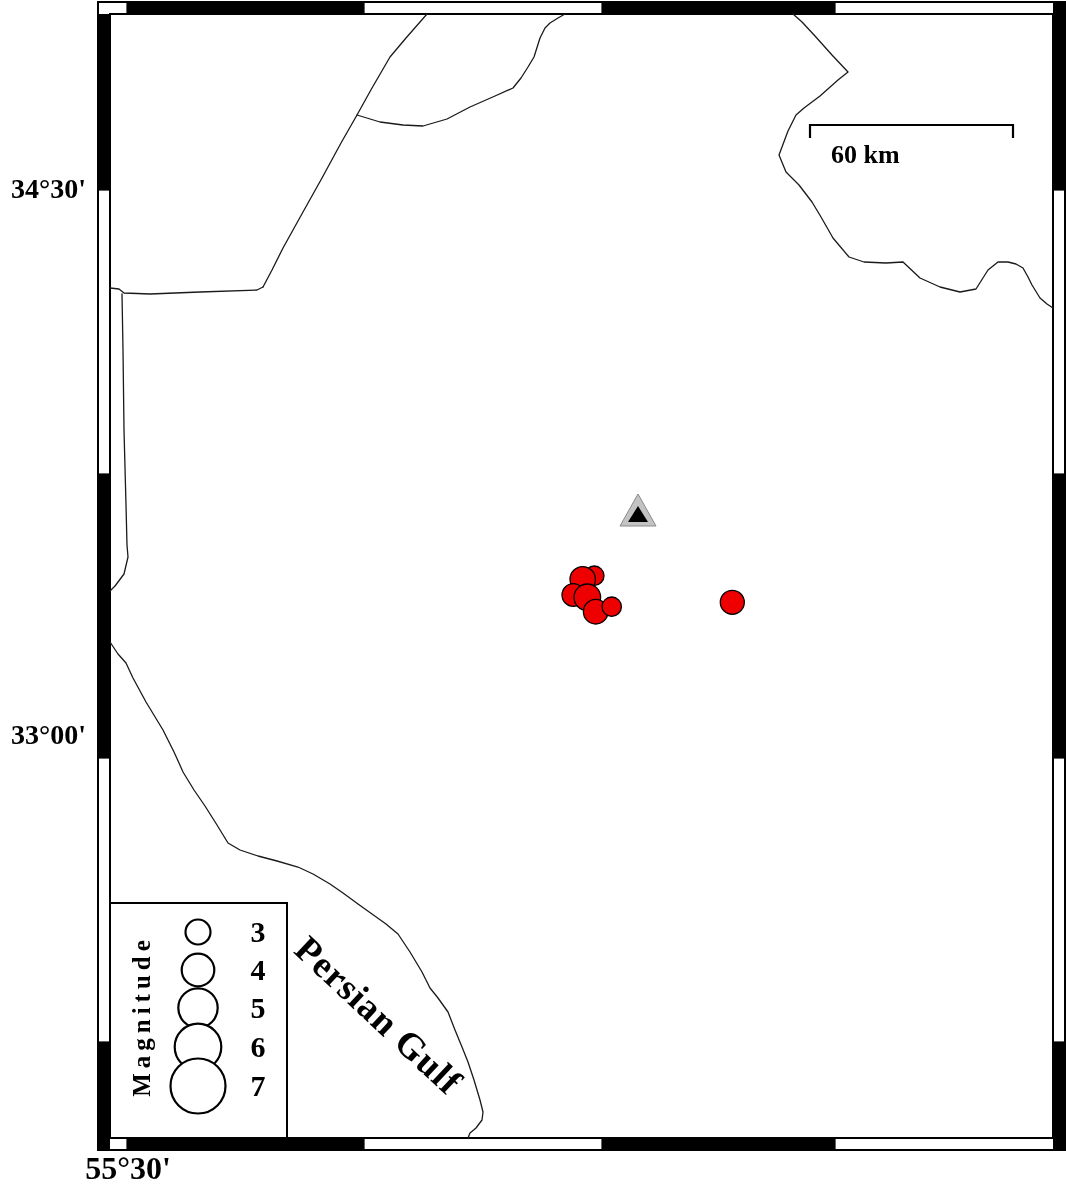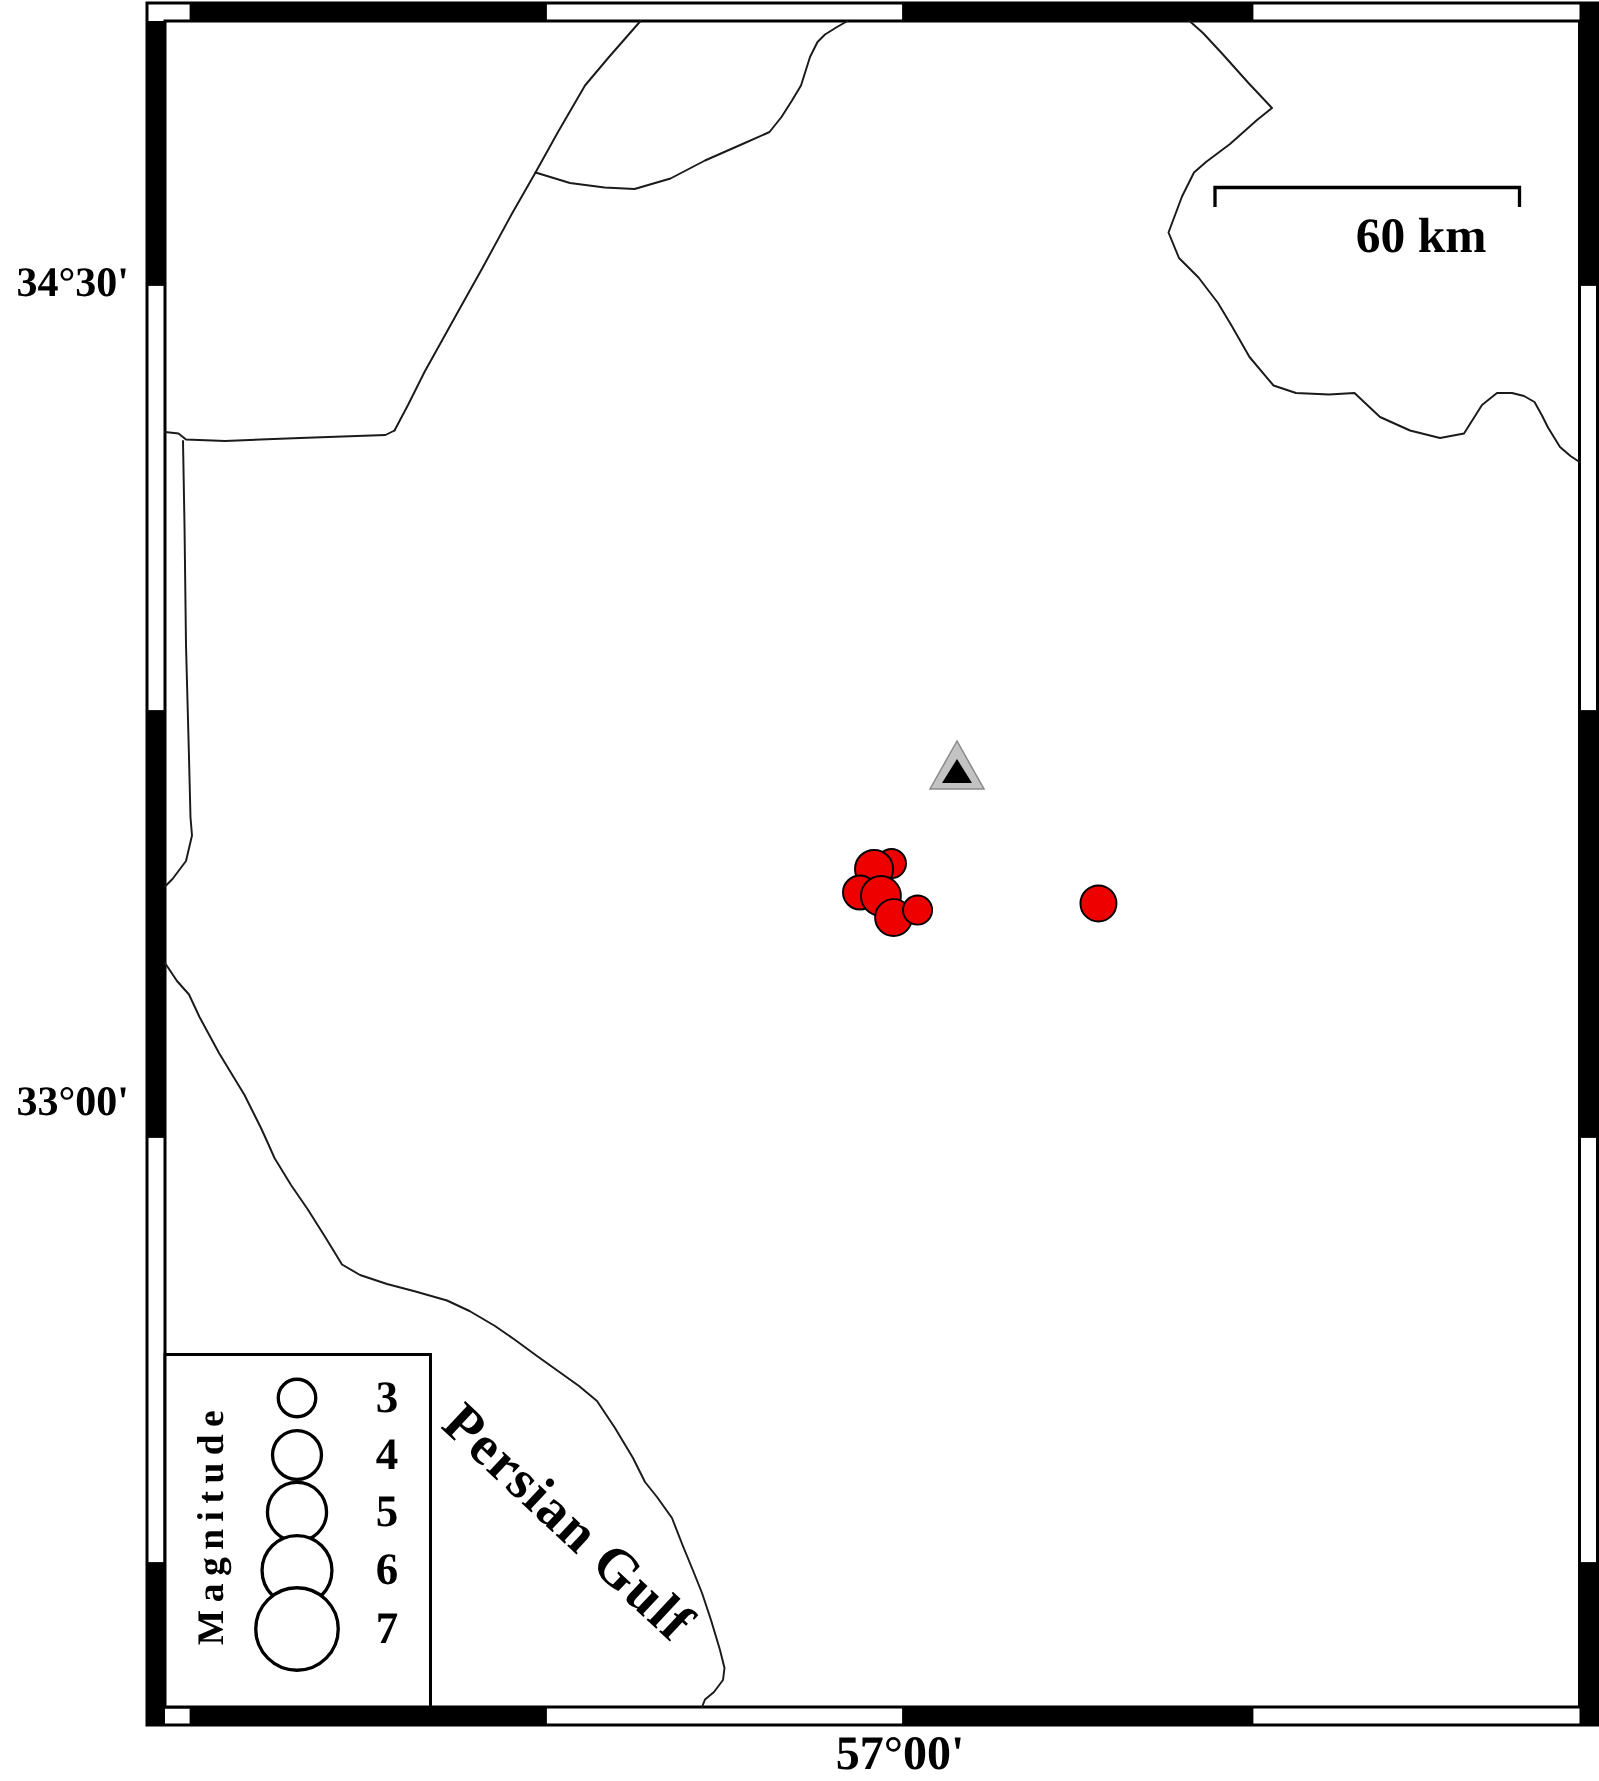--- a/index.html
+++ b/index.html
@@ -4,21 +4,21 @@
 <style>
   html,body{margin:0;padding:0;background:#ffffff;}
   .stage{
     position:relative;width:1066px;height:1187px;background:#ffffff;overflow:hidden;
     font-family:"Liberation Serif","DejaVu Serif",serif;font-weight:bold;color:#000;
   }
   .stage svg{position:absolute;left:0;top:0;}
   .lbl{position:absolute;line-height:1.05;white-space:nowrap;}
   .lat-label{width:86px;text-align:right;font-size:28px;left:0;}
   .lon-label{width:160px;text-align:center;font-size:32px;top:1152px;}
-  .scale-label{width:160px;text-align:right;font-size:33px;}
+  .scale-label{width:160px;text-align:left;font-size:26px;}
   .sea-label{font-size:37px;letter-spacing:1px;transform:translate(-50%,-50%) rotate(43deg);}
   .legend-title{font-size:25px;letter-spacing:5px;transform:translate(-50%,-50%) rotate(-90deg);}
   .legend-num{position:absolute;width:44px;text-align:center;font-size:30px;line-height:1;}
 </style>
 </head>
 <body>
 
 <div class="stage">
   <svg id="map-svg" width="1066" height="1187" viewBox="0 0 1066 1187">
       <rect x="127" y="2" width="237" height="12" fill="#000000"></rect>
@@ -69,21 +69,21 @@
       <circle cx="573.3" cy="595" r="11.3" fill="#ee0000" stroke="#000000" stroke-width="1.3"></circle>
       <circle cx="587.3" cy="597.3" r="13.3" fill="#ee0000" stroke="#000000" stroke-width="1.3"></circle>
       <circle cx="595.7" cy="611.7" r="12.3" fill="#ee0000" stroke="#000000" stroke-width="1.3"></circle>
       <circle cx="611.7" cy="606.7" r="9.7" fill="#ee0000" stroke="#000000" stroke-width="1.3"></circle>
       <circle cx="732.3" cy="602.3" r="12" fill="#ee0000" stroke="#000000" stroke-width="1.3"></circle>
     </svg>
 
   <div class="lbl lat-label" style="top:174px;">34°30'</div>
   <div class="lbl lat-label" style="top:720px;">33°00'</div>
 
-  <div class="lbl lon-label" style="left:520px;">57°00'</div>
+  <div class="lbl lon-label" style="left:48px;">55°30'</div>
 
   <div class="lbl scale-label" style="left:831px;top:141px;">60 km</div>
 
   <div class="lbl sea-label" style="left:378px;top:1016px;">Persian Gulf</div>
 
   <div class="lbl legend-title" style="left:142px;top:1016px;">Magnitude</div>
 <div class="legend-num" style="left: 236px; top: 917px;">3</div>
     <div class="legend-num" style="left: 236px; top: 955px;">4</div>
     <div class="legend-num" style="left: 236px; top: 993px;">5</div>
     <div class="legend-num" style="left: 236px; top: 1032px;">6</div>

